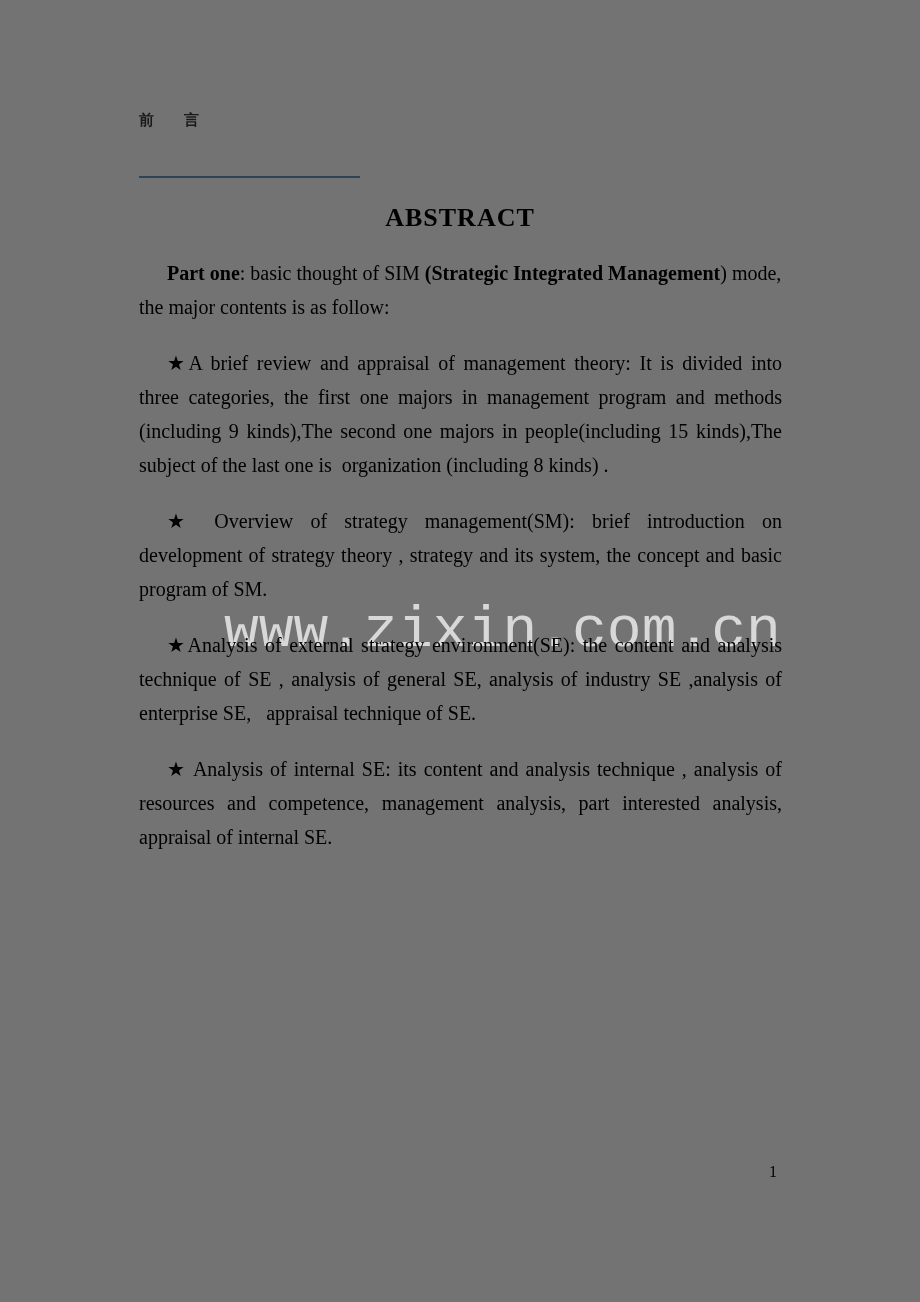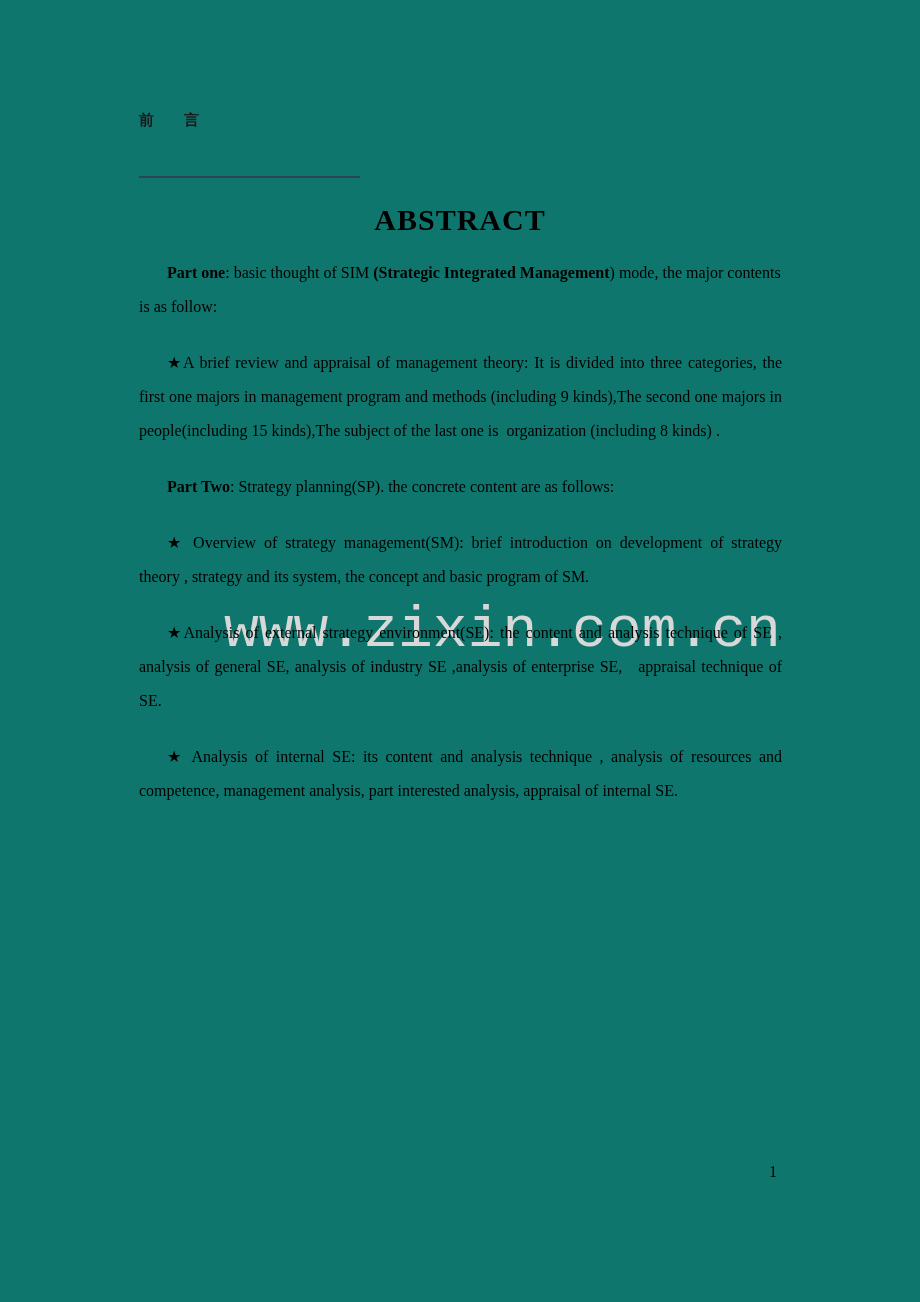--- a/index.html
+++ b/index.html
@@ -4,21 +4,21 @@
 <style>
   html, body {
     margin: 0;
     padding: 0;
     background: #ffffff;
   }
   .page {
     position: relative;
     width: 920px;
     height: 1302px;
-    background: #0f766e;
+    background: #737373;
     overflow: hidden;
     font-family: "Liberation Serif", serif;
     color: #000000;
   }
   .preface-title {
     position: absolute;
     left: 139px;
     top: 110px;
     font-family: "Liberation Sans", sans-serif;
     font-weight: 700;
@@ -35,21 +35,21 @@
     height: 2px;
     background: #2e4354;
   }
   .abstract-title {
     position: absolute;
     left: 0;
     right: 0;
     top: 203px;
     text-align: center;
     font-weight: 700;
-    font-size: 30px;
+    font-size: 26px;
     letter-spacing: 1px;
     z-index: 2;
   }
   .watermark {
     position: absolute;
     left: 224px;
     top: 598px;
     font-family: Liberation Mono, monospace;
     font-size: 58px;
     letter-spacing: 0px;
@@ -60,21 +60,21 @@
   }
   .paragraphs {
     position: absolute;
     left: 139px;
     top: 256px;
     width: 643px;
     z-index: 1;
   }
   .para {
     margin: 0 0 22px 0;
-    font-size: 16px;
+    font-size: 20px;
     line-height: 34px;
     text-indent: 28px;
   }
   .para.justify { text-align: justify; }
   .para.left { text-align: left; }
   .para .b { font-weight: 700; }
   .page-number {
     position: absolute;
     left: 769px;
     top: 1160px;
@@ -92,21 +92,20 @@
 
   <div class="divider" style="background: rgb(46, 67, 84);"></div>
 
   <h1 class="abstract-title" style="margin:0;">ABSTRACT</h1>
 
   <div class="watermark" style="color: rgb(216, 216, 216);">www.zixin.com.cn</div>
 
   <div class="paragraphs">
       <p class="para left"><span class="b">Part one</span><span>: basic thought of SIM </span><span class="b">(Strategic Integrated Management</span><span>) mode, the major contents is as follow:</span></p>
       <p class="para justify"><span>★A brief review and appraisal of management theory: It is divided into three categories, the first one majors in management program and methods (including 9 kinds),The second one majors in people(including 15 kinds),The subject of the last one is &nbsp;organization (including 8 kinds) .</span></p>
-      <p class="para left"><span class="b">Part Two</span><span>: Strategy planning(SP). the concrete content are as follows:</span></p>
       <p class="para justify"><span>★ Overview of strategy management(SM): brief introduction on development of strategy theory , strategy and its system, the concept and basic program of SM.</span></p>
       <p class="para justify"><span>★Analysis of external strategy environment(SE): the content and analysis technique of SE , analysis of general SE, analysis of industry SE ,analysis of enterprise SE, &nbsp; appraisal technique of SE.</span></p>
       <p class="para justify"><span>★ Analysis of internal SE: its content and analysis technique , analysis of resources and competence, management analysis, part interested analysis, appraisal of internal SE.</span></p>
     </div>
 
   <div class="page-number">1</div>
 
 </div>
 
 </body></html>

